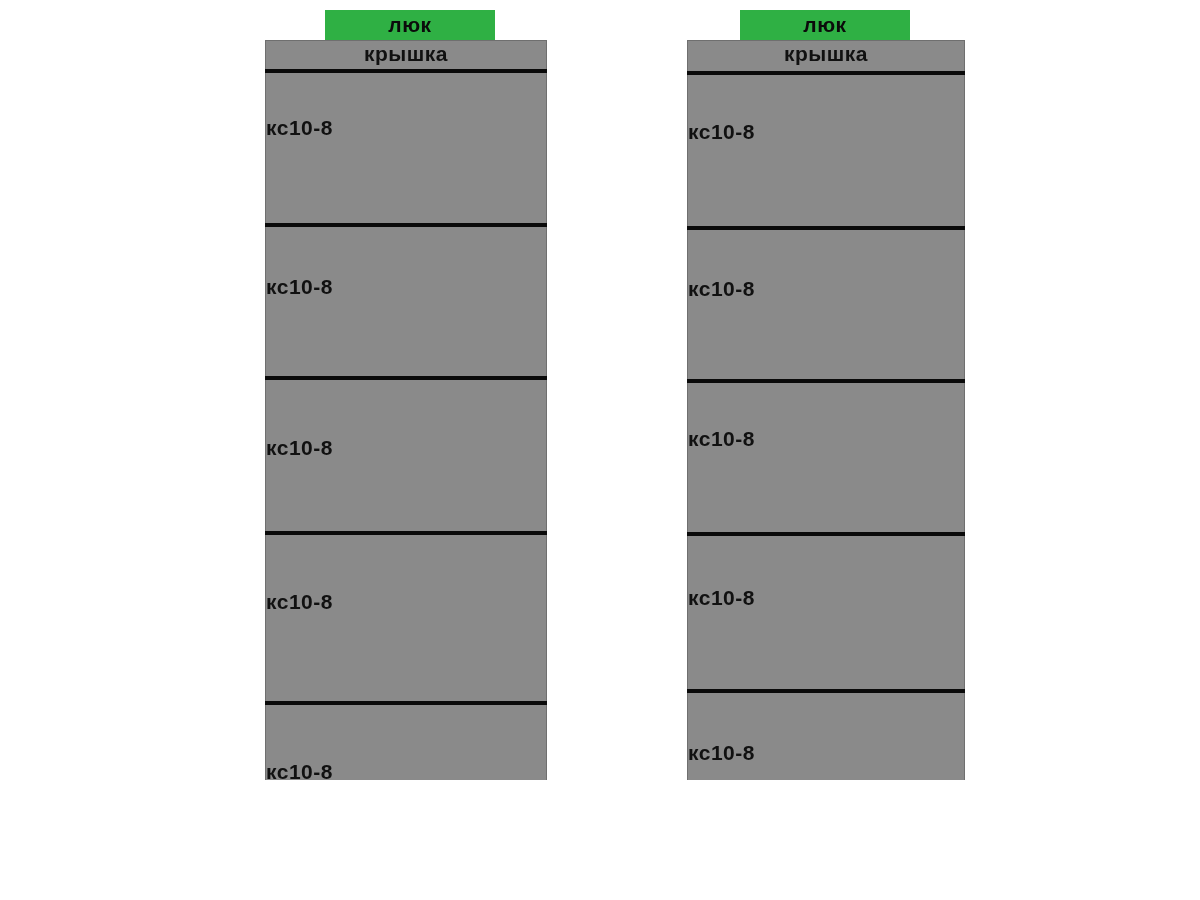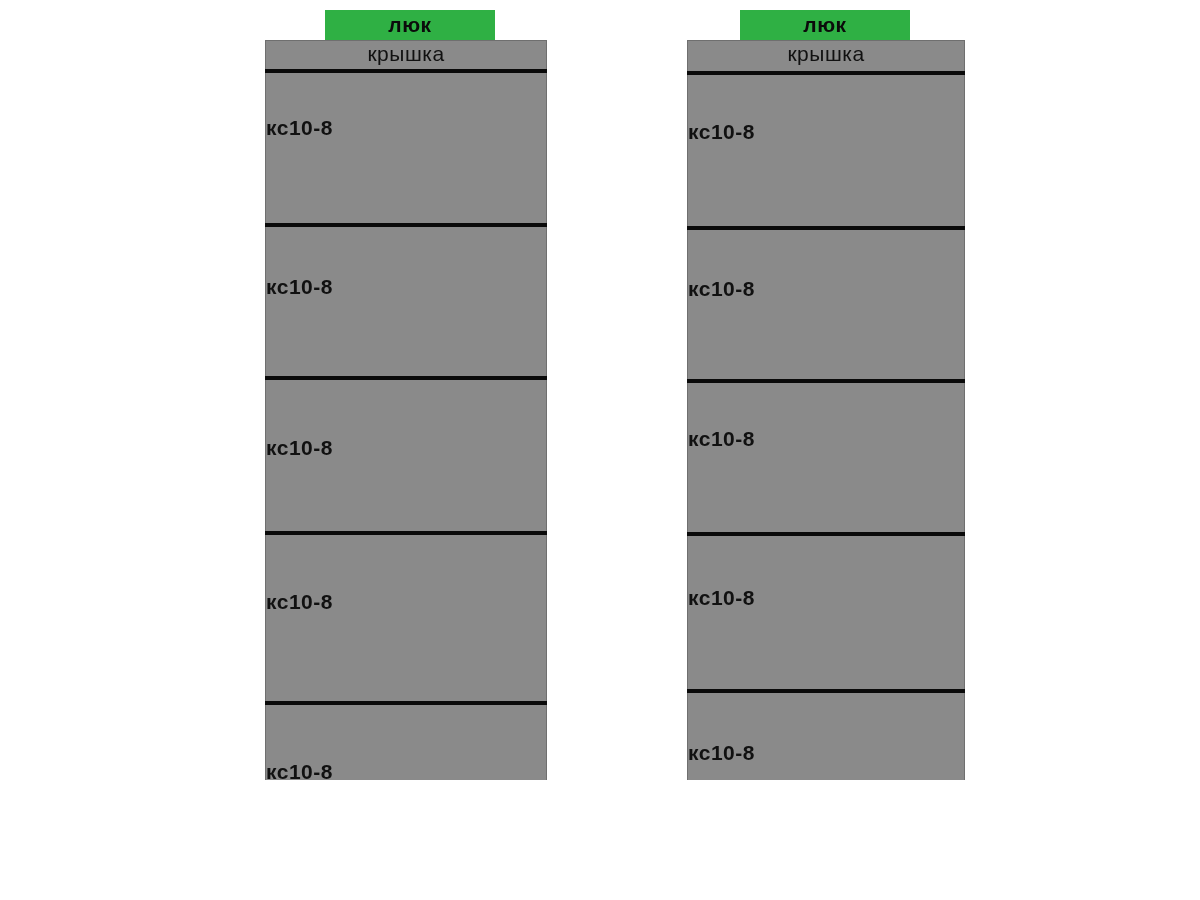--- a/index.html
+++ b/index.html
@@ -32,21 +32,21 @@
     right: -1px;
     height: 4px;
     background: var(--line);
   }
   .cover-label {
     position: absolute;
     top: 1px;
     left: 0;
     width: 100%;
     text-align: center;
-    font-weight: normal;
+    font-weight: bold;
     font-size: 21px;
     color: var(--text);
     letter-spacing: 0.5px;
   }
   .seg-label {
     position: absolute;
     left: 0;
     width: 100%;
     text-align: left;
     transform: translateY(-50%);

